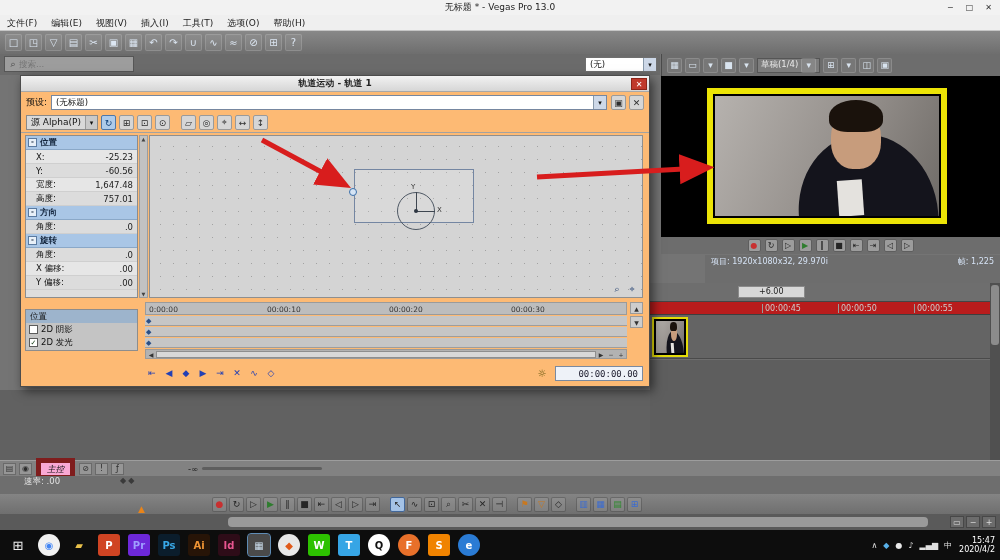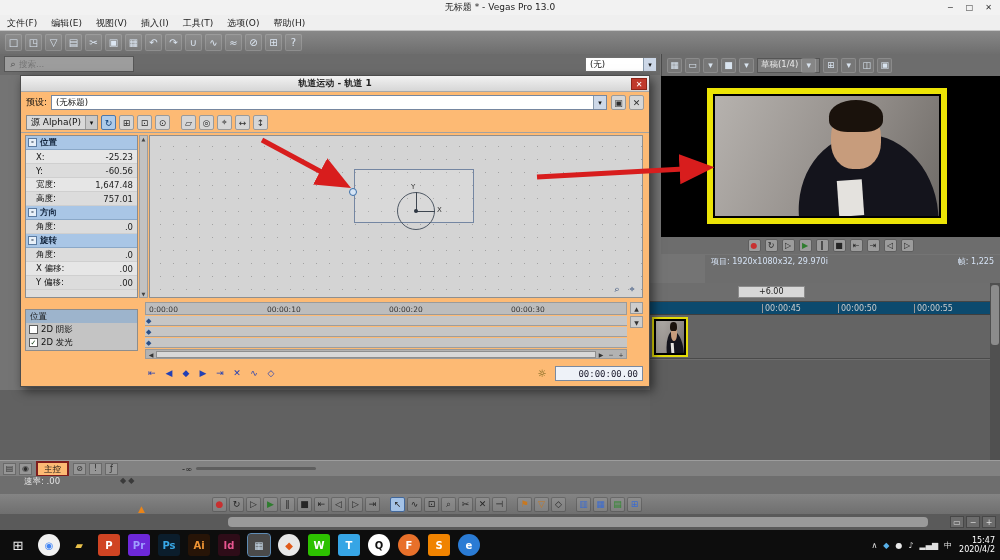--- a/index.html
+++ b/index.html
@@ -97,35 +97,35 @@
   .p-hair { position:absolute; left:51%; top:3%; width:24%; height:27%; background:#1a120c; border-radius:55% 55% 38% 38%; }
   #preview-transport { position:absolute; left:661px; top:237px; right:0; height:17px; background:#6d6d6d; display:flex; align-items:center; justify-content:center; gap:4px; }
   #preview-transport .icon { width:13px; height:13px; font-size:8px; color:#252525; background:#9c9c9c; border:1px solid #5e5e5e; border-radius:2px; }
   #preview-info { position:absolute; left:661px; top:255px; right:0; height:28px; background:#6d6d6d; font-size:8px; color:#d5e2f4; padding:1px 6px;margin-left:44px; }
   .info-line { display:flex; justify-content:space-between; line-height:12px; }
   .info-line .hl { background:#3c6cb4; color:#fff; padding:0 2px; }
 
   
   #tl { position:absolute; left:650px; top:283px; right:0; height:177px; background:#6e6e6e; }
   #tl-offset { position:absolute; left:88px; top:3px; height:12px; background:#d8d8d8; border:1px solid #8a8a8a; font-size:8px; line-height:10px; padding:0 20px; color:#222; }
-  #tl-ruler { position:absolute; left:0; top:18px; right:10px; height:14px; background:#0c4a6e; border-top:1px solid #454545; border-bottom:1px solid #3e3e3e; font-size:8px; color:#ccc; }
+  #tl-ruler { position:absolute; left:0; top:18px; right:10px; height:14px; background:#b91c1c; border-top:1px solid #454545; border-bottom:1px solid #3e3e3e; font-size:8px; color:#ccc; }
   .mtick { position:absolute; top:2px; border-left:1px solid #9a9a9a; padding-left:2px; }
   .mt0{left:112px;} .mt1{left:188px;} .mt2{left:264px;}
   #tl-track { position:absolute; left:0; top:32px; right:10px; height:44px; background:#646464; border-bottom:1px solid #4a4a4a; }
   #thumb { position:absolute; left:2px; top:2px; width:36px; height:40px; background:#000; border:2px solid #e4dc08; }
   #tl-below { position:absolute; left:0; top:77px; right:10px; bottom:0; background:#5e5e5e; }
   #tl-vscroll { position:absolute; right:0; top:0; width:10px; bottom:0; background:#505050; }
   #tl-vscroll .vthumb { position:absolute; left:1px; right:1px; top:2px; height:60px; background:#8c8c8c; border-radius:3px; }
 
   #left-bottom { position:absolute; left:0; top:390px; width:650px; height:70px; background:#616161; }
 
   
   #master-row { position:absolute; left:0; top:460px; right:0; height:16px; background:#828282; border-top:1px solid #9d9d9d; display:flex; align-items:center; gap:4px; padding:0 3px; font-size:8.5px; }
   #master-row .icon { width:13px; height:12px; font-size:8px; color:#2c2c2c; background:#969696; border:1px solid #6a6a6a; }
-  #master-label { background:#fdba74; border:2px solid #7f1d1d; padding:0 6px; line-height:12px; }
+  #master-label { background:#f9a8d4; border:5px solid #7f1d1d; padding:0 6px; line-height:12px;font-style:italic; }
   #master-db { margin-left:60px; color:#1e1e1e; }
   #master-slider { width:120px; height:3px; background:#5e5e5e; border-radius:2px; }
   #rate-row { position:absolute; left:0; top:476px; right:0; height:18px; background:#6e6e6e; display:flex; align-items:flex-start; }
   #rate-label { margin-left:24px; color:#e2e2e2; font-size:8.5px; }
   #rate-diamonds { margin-left:60px; color:#3a3a3a; font-size:8px; letter-spacing:2px; }
   #transport { position:absolute; left:0; top:494px; right:0; height:20px; background:linear-gradient(#848484,#6f6f6f); display:flex; align-items:center; gap:2px; padding-left:212px; }
   #transport .icon { width:15px; height:15px; font-size:9px; color:#262626; background:rgba(255,255,255,.10); border:1px solid rgba(0,0,0,.25); border-radius:2px; }
   #transport .icon.on { background:#a4c2e6; border-color:#42679a; }
   #transport .icon.sep { width:6px; background:transparent; border:none; }
   #marker-tri { position:absolute; left:138px; top:504px; color:#e8841a; font-size:9px; z-index:5; }

